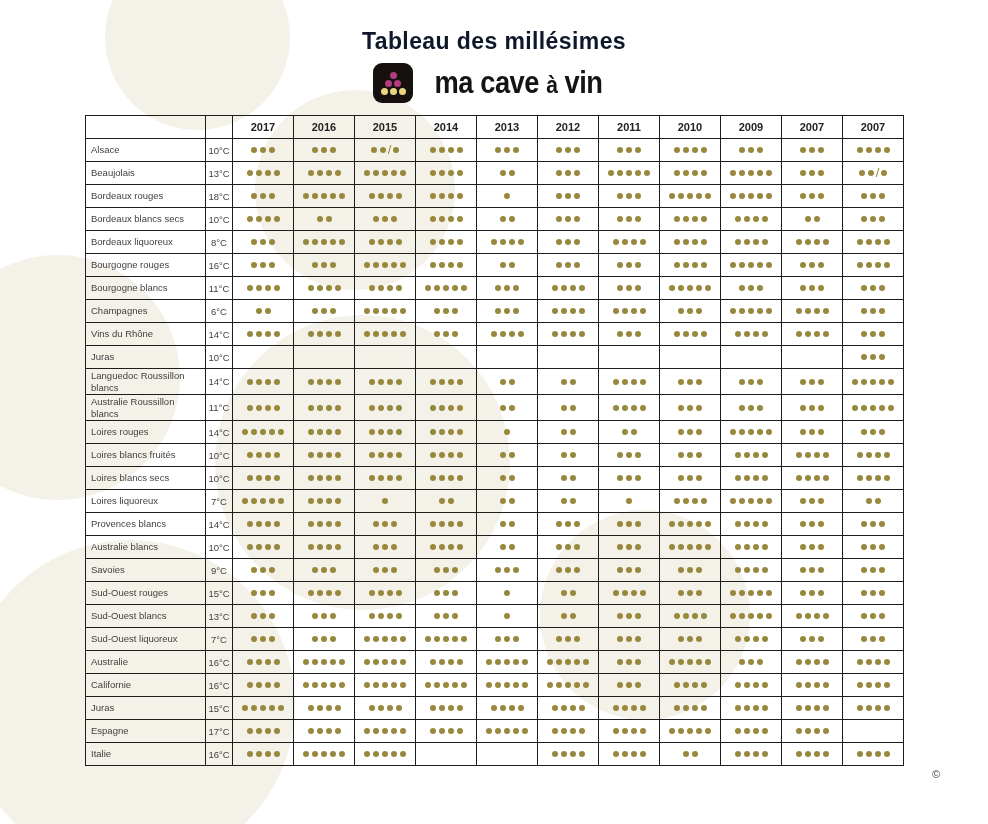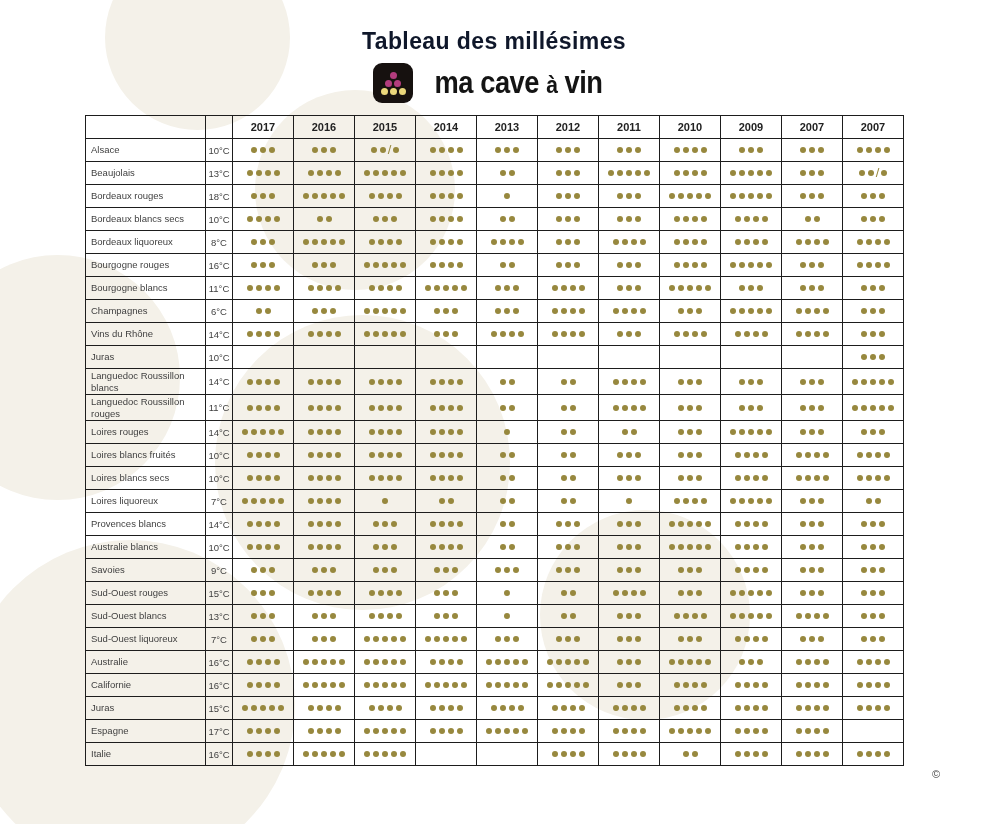--- a/index.html
+++ b/index.html
@@ -1007,21 +1007,21 @@
           <div class="dotwrap">
             <span class="dot" style="background: rgb(151, 136, 62);"></span>
             <span class="dot" style="background: rgb(151, 136, 62);"></span>
             <span class="dot" style="background: rgb(151, 136, 62);"></span>
             <span class="dot" style="background: rgb(151, 136, 62);"></span>
             <span class="dot" style="background: rgb(151, 136, 62);"></span>
           </div>
         </td>
       </tr>
       <tr class="tall">
-        <td class="label">Languedoc Roussillon rouges</td>
+        <td class="label">Australie Roussillon blancs</td>
         <td class="temp">11°C</td>
         <td class="dots">
           <div class="dotwrap">
             <span class="dot" style="background: rgb(151, 136, 62);"></span>
             <span class="dot" style="background: rgb(151, 136, 62);"></span>
             <span class="dot" style="background: rgb(151, 136, 62);"></span>
             <span class="dot" style="background: rgb(151, 136, 62);"></span>
           </div>
         </td>
         <td class="dots">

